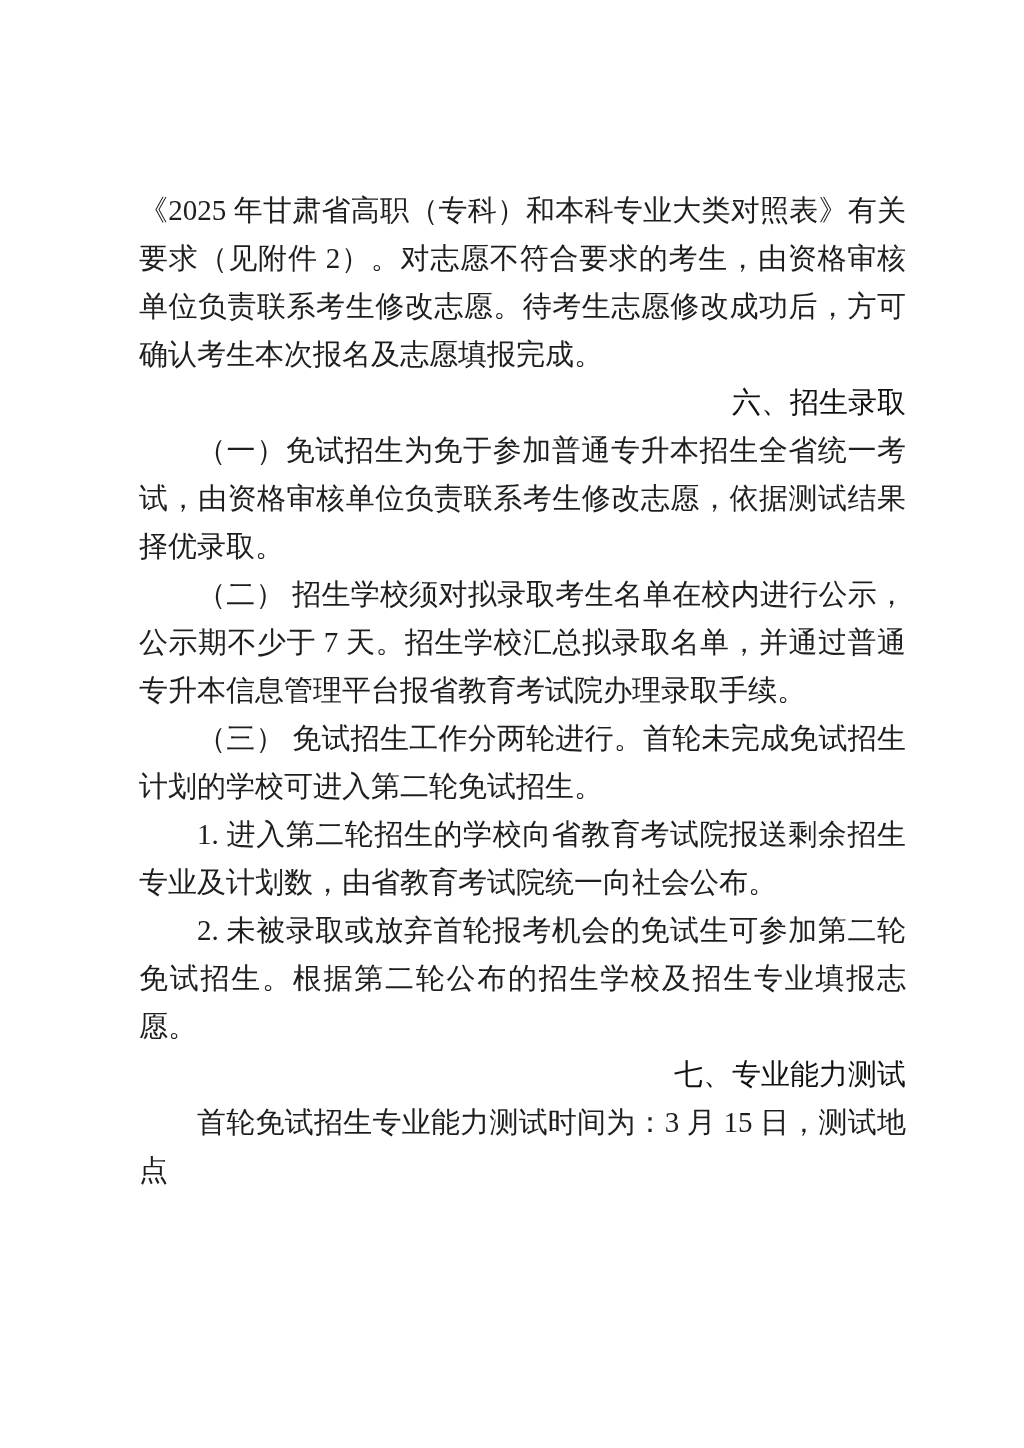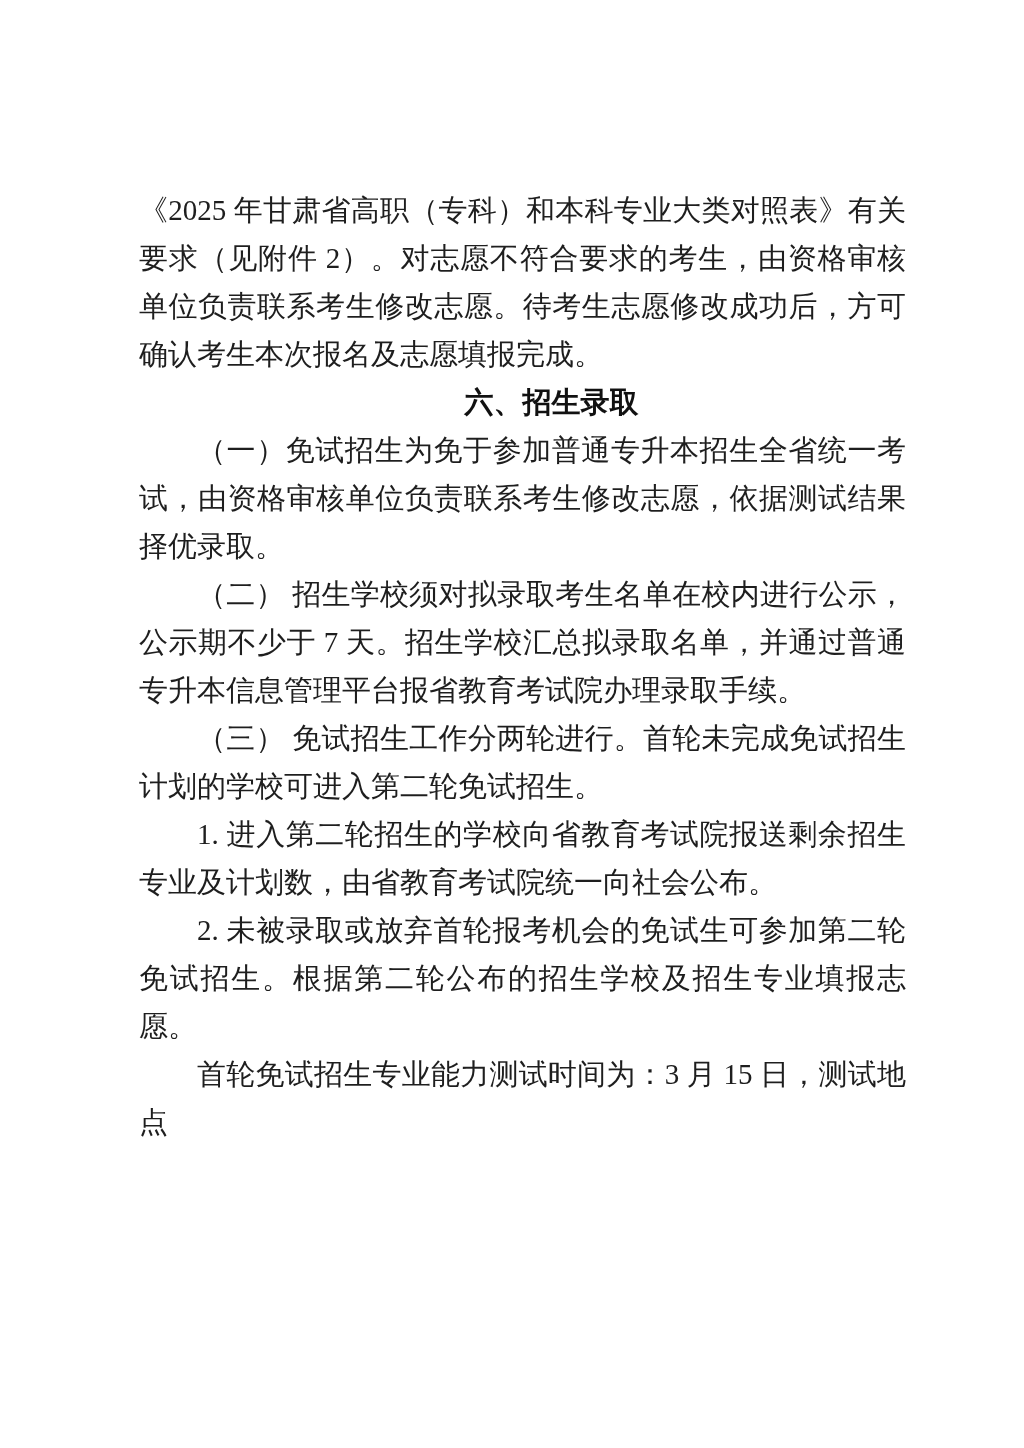--- a/index.html
+++ b/index.html
@@ -33,26 +33,26 @@
   .para-indent {
     text-indent: 2em;
   }
   .para-noindent {
     text-indent: 0;
   }
   .heading {
     margin: 0;
     padding: 0;
     font-family: "Liberation Sans", "DejaVu Sans", sans-serif;
-    font-weight: 700;
+    font-weight: 400;
     font-size: 29px;
     line-height: 48px;
     color: #111111;
     text-indent: 2em;
-    text-align: center;
+    text-align: right;
   }
   .footer {
     position: absolute;
     left: 0;
     top: 1332px;
     width: 1024px;
     text-align: center;
     font-family: "Liberation Serif", "DejaVu Serif", serif;
     font-size: 21px;
     line-height: 28px;
@@ -75,20 +75,21 @@
 
     <p class="para-indent">（二） 招生学校须对拟录取考生名单在校内进行公示，公示期不少于 7 天。招生学校汇总拟录取名单，并通过普通专升本信息管理平台报省教育考试院办理录取手续。</p>
 
     <p class="para-indent">（三） 免试招生工作分两轮进行。首轮未完成免试招生计划的学校可进入第二轮免试招生。</p>
 
     <p class="para-indent">1. 进入第二轮招生的学校向省教育考试院报送剩余招生专业及计划数，由省教育考试院统一向社会公布。</p>
 
     <p class="para-indent">2. 未被录取或放弃首轮报考机会的免试生可参加第二轮免试招生。根据第二轮公布的招生学校及招生专业填报志愿。</p>
 
 
+    <h2 class="heading">七、专业能力测试</h2>
 
     <p class="para-indent">首轮免试招生专业能力测试时间为：3 月 15 日，测试地点</p>
 
   </div>
 
   <div class="footer">- 6 -</div>
 
 </div>
 
 </body></html>

